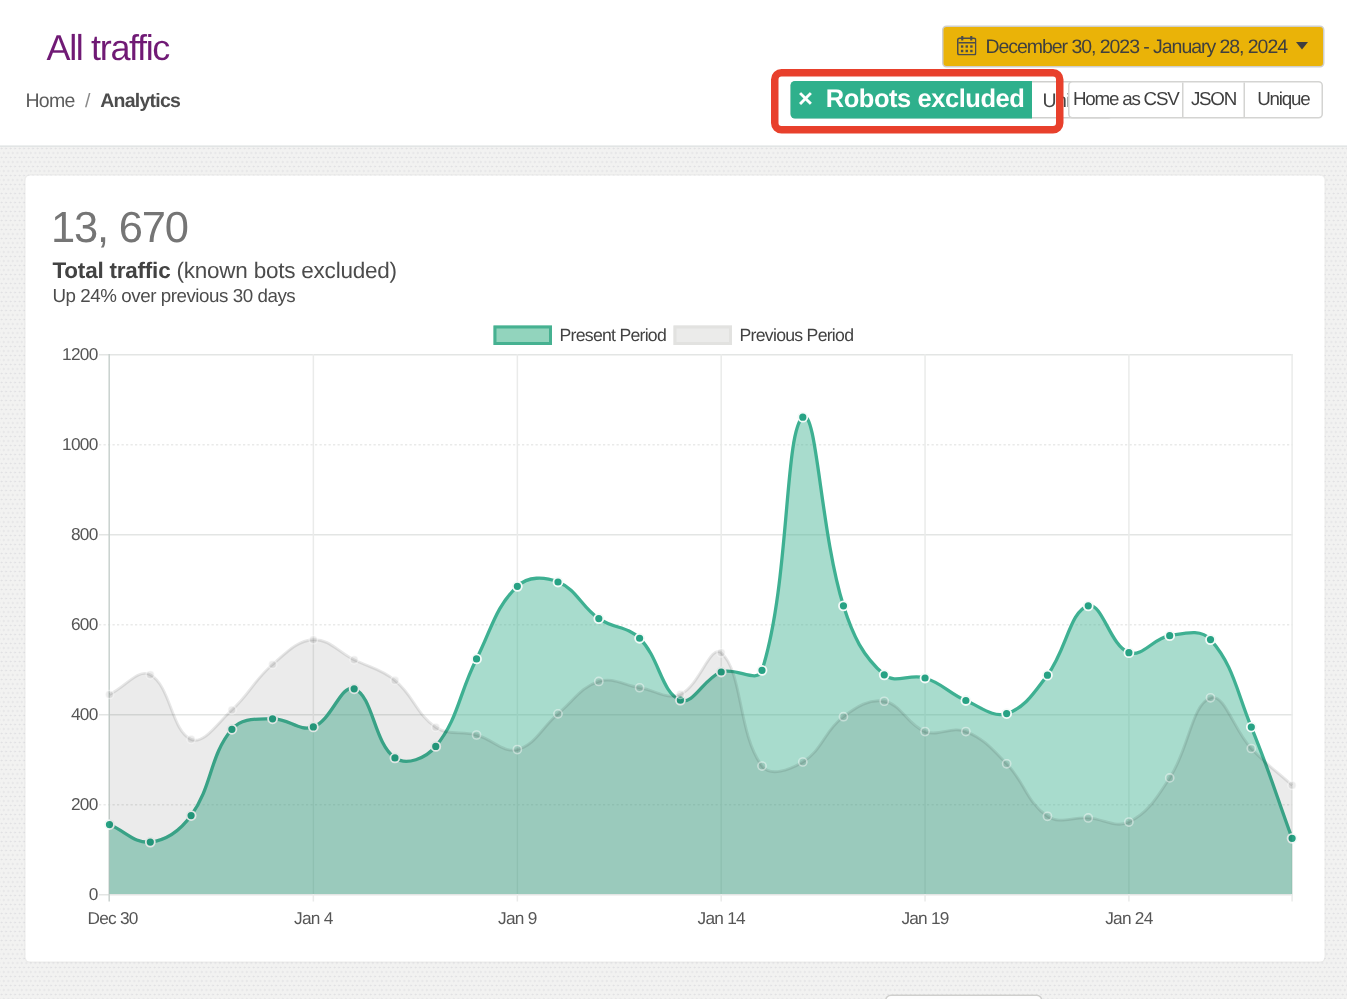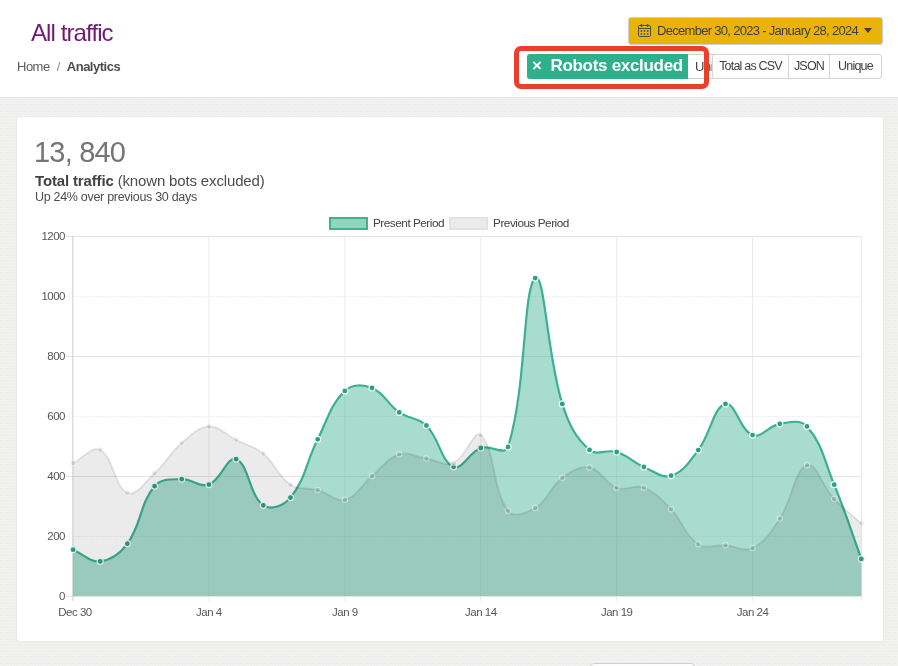--- a/index.html
+++ b/index.html
@@ -76,24 +76,24 @@
         <line x1="1" y1="4.5" x2="12" y2="4.5" stroke="#4c4c4c" stroke-width="1"></line>
         <rect x="2.6" y="6.2" width="1.6" height="1.6" fill="#4c4c4c"></rect>
         <rect x="5.7" y="6.2" width="1.6" height="1.6" fill="#4c4c4c"></rect>
         <rect x="8.8" y="6.2" width="1.6" height="1.6" fill="#4c4c4c"></rect>
         <rect x="2.6" y="9.2" width="1.6" height="1.6" fill="#4c4c4c"></rect>
         <rect x="5.7" y="9.2" width="1.6" height="1.6" fill="#4c4c4c"></rect>
         <rect x="8.8" y="9.2" width="1.6" height="1.6" fill="#4c4c4c"></rect>
       </svg>December 30, 2023 - January 28, 2024<span class="caret"></span></div>
 
   <div class="grp"><span class="teal">×&nbsp; Robots excluded</span><span class="uniq">Unique</span></div>
-  <div class="btngrp"><span style="width:75px;">Total as CSV</span><span style="width:41px;">JSON</span><span style="width:52px;">Unique</span></div>
+  <div class="btngrp"><span style="width:75px;">Home as CSV</span><span style="width:41px;">JSON</span><span style="width:52px;">Unique</span></div>
   <div class="redbox"></div>
 
-  <div class="bignum">13, 840</div>
+  <div class="bignum">13, 670</div>
   <div class="statline"><b>Total traffic</b> (known bots excluded)</div>
   <div class="upline">Up 24% over previous 30 days</div>
   <div class="legend"><span class="sw sw1"></span>Present Period<span class="sw sw2"></span>Previous Period</div>
 
   <svg class="chart" width="898" height="666" viewBox="0 0 898 666">
     <g stroke="#e3e5e4" stroke-width="1">
       <line x1="66" y1="236.5" x2="861.9" y2="236.5"></line>
       <line x1="66" y1="356.5" x2="861.9" y2="356.5"></line>
       <line x1="66" y1="476.5" x2="861.9" y2="476.5"></line>
       <line x1="66" y1="596.5" x2="861.9" y2="596.5"></line>

